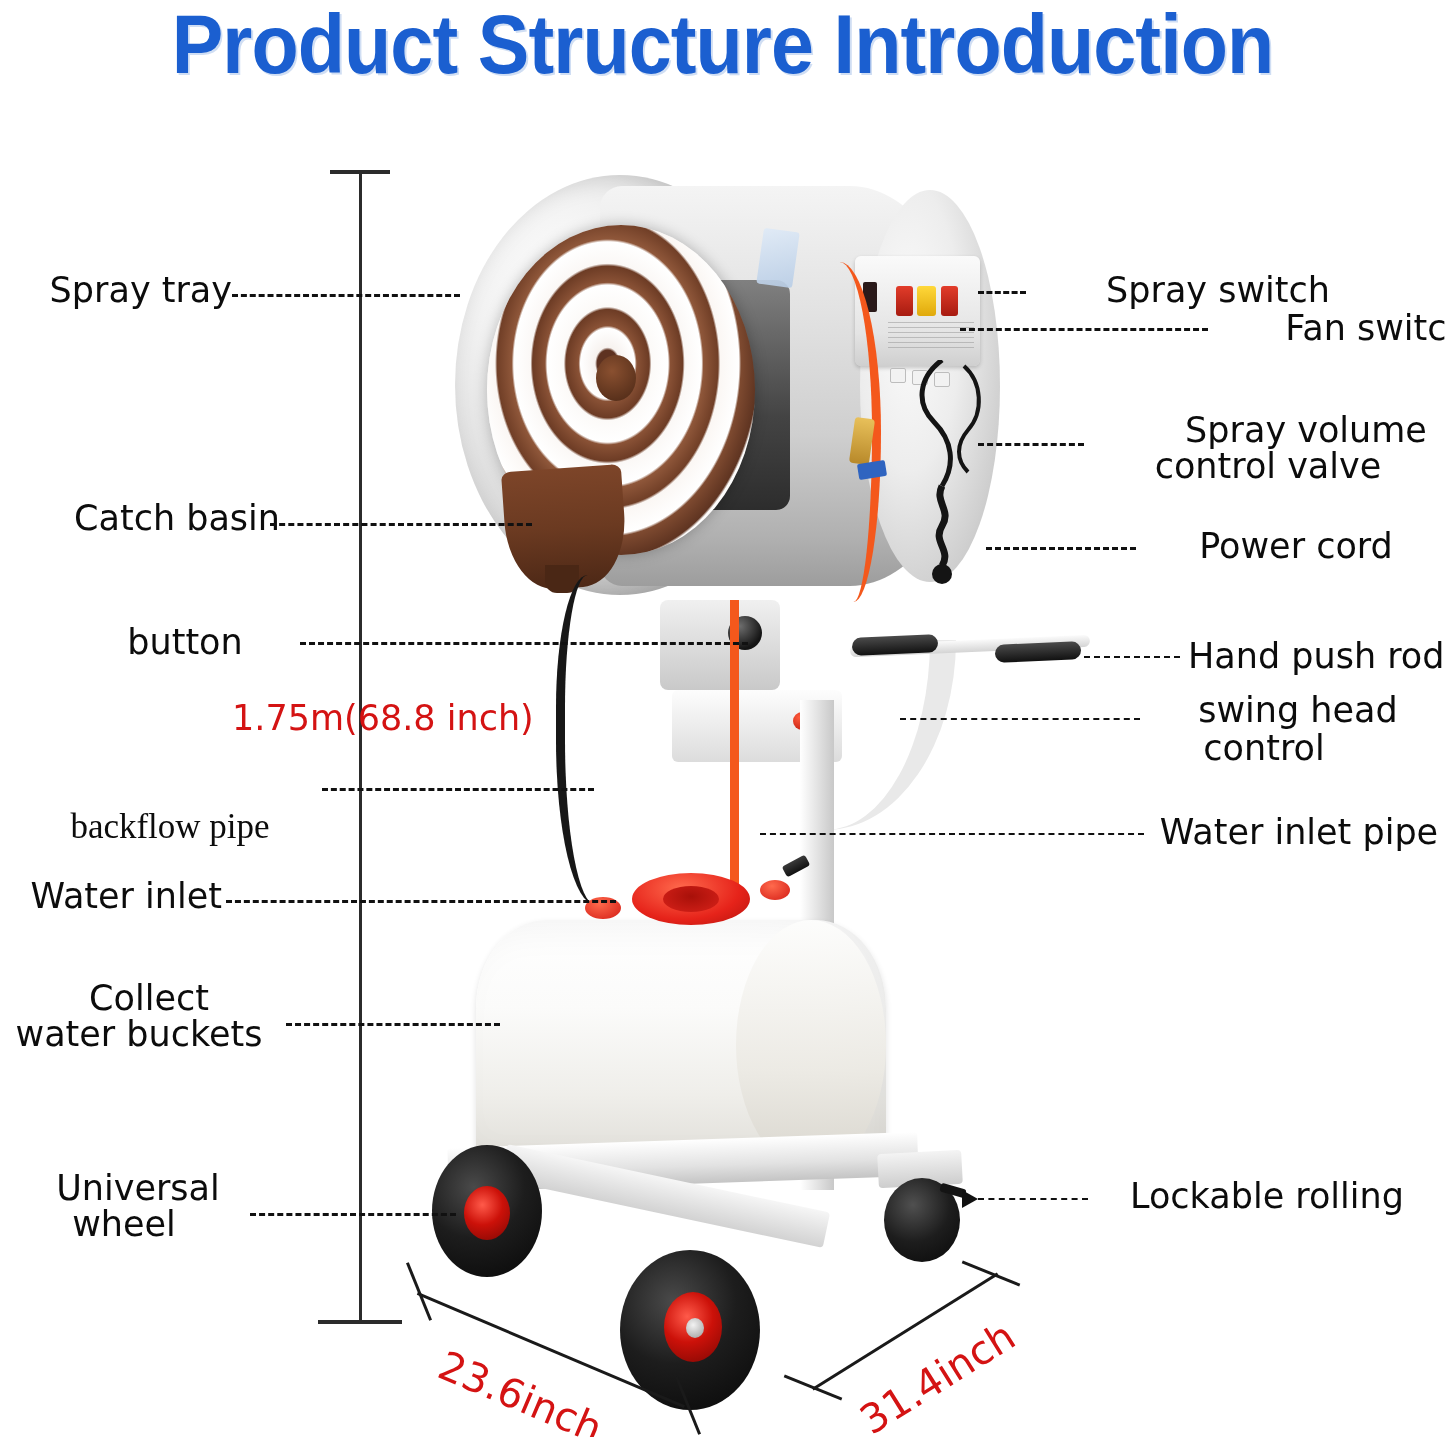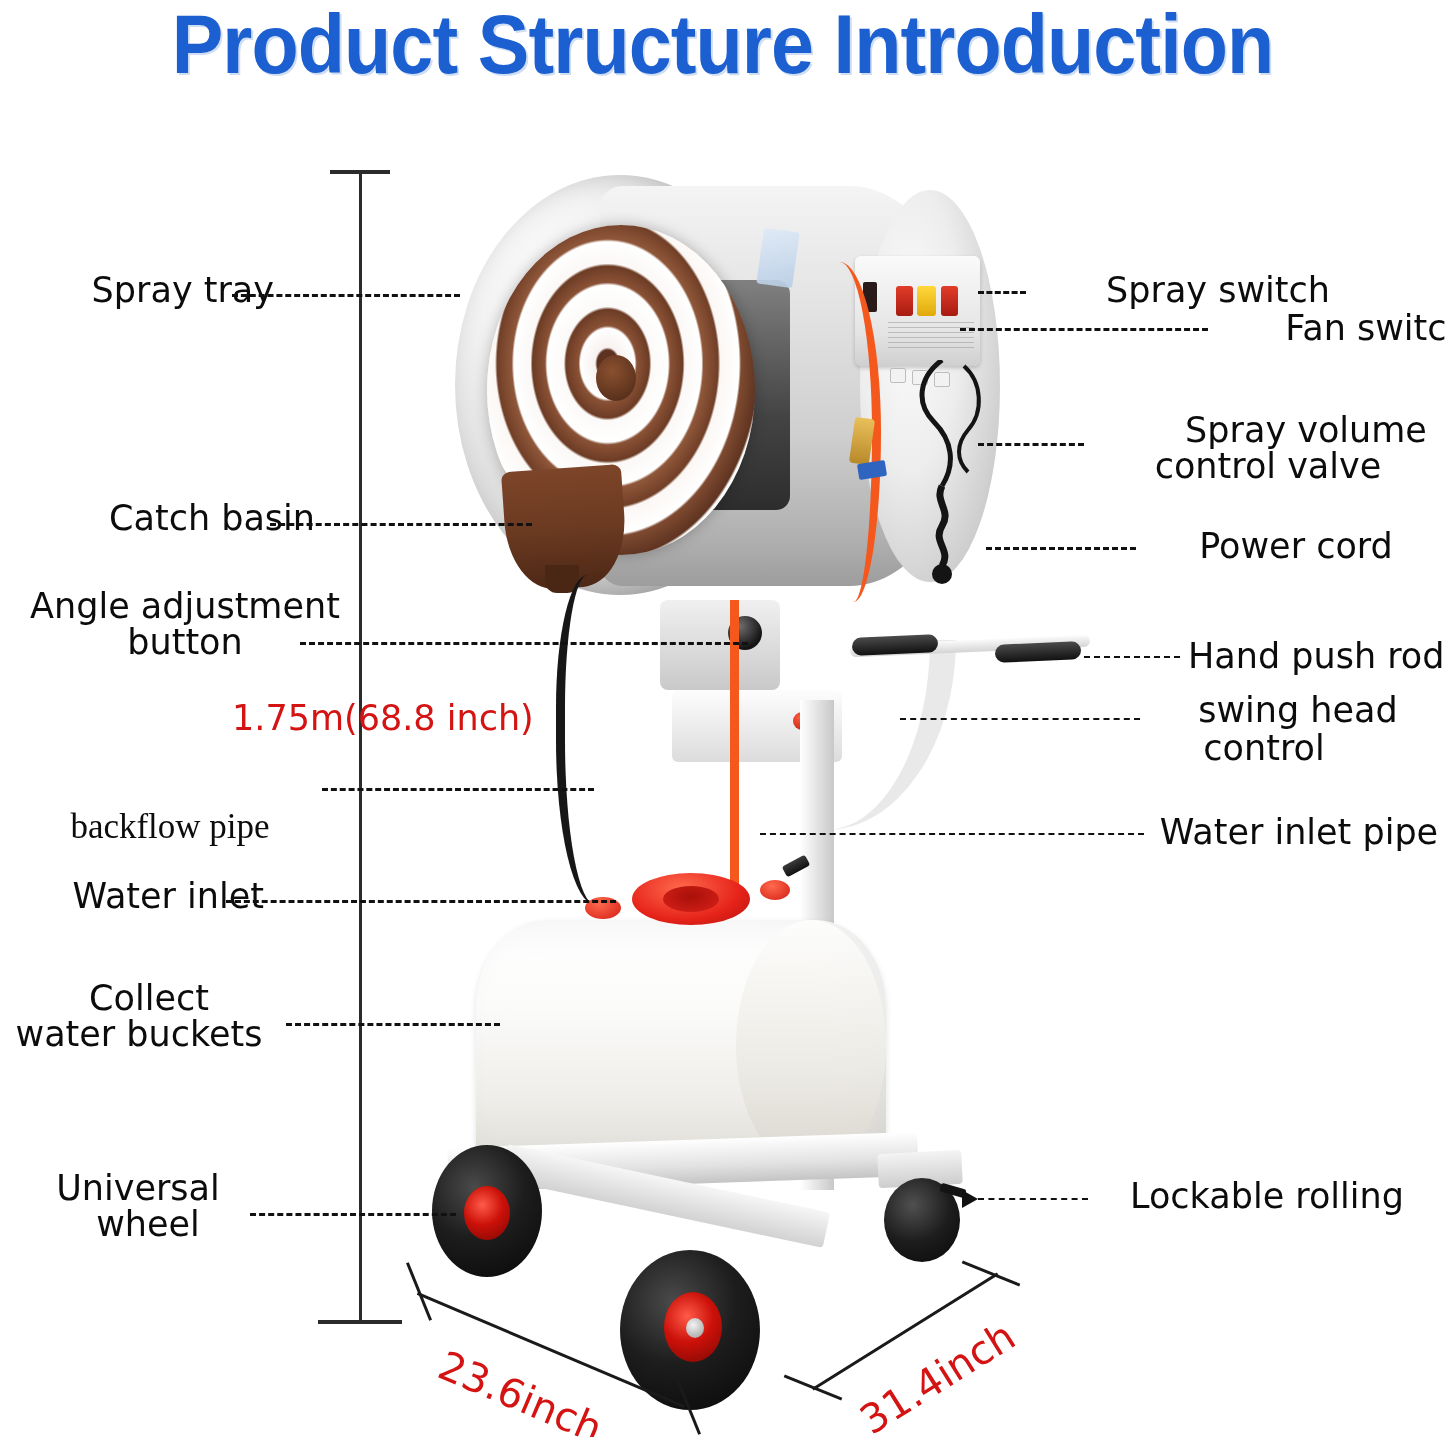--- a/index.html
+++ b/index.html
@@ -39,21 +39,21 @@
 
   
   .label {
     position: absolute;
     font-family: "DejaVu Sans", sans-serif;
     font-size: 35px;
     line-height: 37px;
     color: #0c0c0c;
     white-space: pre;
   }
-  .label.left    { text-align: right; padding-left: 42px; }
+  .label.left    { text-align: right; }
   .label.right   { text-align: center; }
   .label.center  { text-align: center; }
 
   
   .leader {
     position: absolute;
     height: 0;
     border-top: 3px dashed #111111;
   }
   .leader.thin { border-top-width: 2px; }
@@ -455,39 +455,38 @@
   </div>
 
   <div id="dim-vline"></div>
   <div class="dim-cap" style="left:330px; top:170px; width:60px;"></div>
   <div class="dim-cap" style="left:318px; top:1320px; width:84px;"></div>
   <div id="dim-height-text">1.75m(68.8 inch)</div>
 
   <div class="label left" style="left:0px; top:272px; width:232px;">Spray tray</div>
   <div class="leader" style="left:232px; top:294px; width:228px;"></div>
 
-  <div class="label left" style="left:5px; top:500px; width:268px;">Catch basin</div>
+  <div class="label left" style="left:12px; top:500px; width:268px;">Catch basin</div>
   <div class="leader" style="left:270px; top:523px; width:262px;"></div>
 
-  <div class="label center" style="left:20px; top:588px; width:330px;">Angle adjustment</div>
   <div class="label center" style="left:20px; top:624px; width:330px;">button</div>
   <div class="leader" style="left:300px; top:642px; width:448px;"></div>
 
   <div class="label center" style="left:20px; top:808px; width:300px;font-family:Liberation Serif, serif;">backflow pipe</div>
   <div class="leader" style="left:322px; top:788px; width:272px;"></div>
 
   <div class="label left" style="left:0px; top:878px; width:222px;">Water inlet</div>
   <div class="leader" style="left:226px; top:900px; width:390px;"></div>
 
   <div class="label center" style="left:20px; top:980px; width:258px;">Collect</div>
   <div class="label center" style="left:0px; top:1016px; width:278px;">water buckets</div>
   <div class="leader" style="left:286px; top:1023px; width:214px;"></div>
 
   <div class="label center" style="left:20px; top:1170px; width:236px;">Universal</div>
-  <div class="label center" style="left:40px; top:1206px; width:216px;">wheel</div>
+  <div class="label center" style="left:16px; top:1206px; width:216px;">wheel</div>
   <div class="leader" style="left:250px; top:1213px; width:206px;"></div>
 
   <div class="leader" style="left:978px; top:291px; width:48px;"></div>
   <div class="label right" style="left:1038px; top:272px; width:360px;">Spray switch</div>
 
   <div class="leader" style="left:960px; top:328px; width:248px;"></div>
   <div class="label right" style="left:1212px; top:310px; width:330px;">Fan switch</div>
 
   <div class="leader" style="left:978px; top:443px; width:106px;"></div>
   <div class="label right" style="left:1098px; top:412px; width:340px;margin-left:38px;">Spray volume</div>

